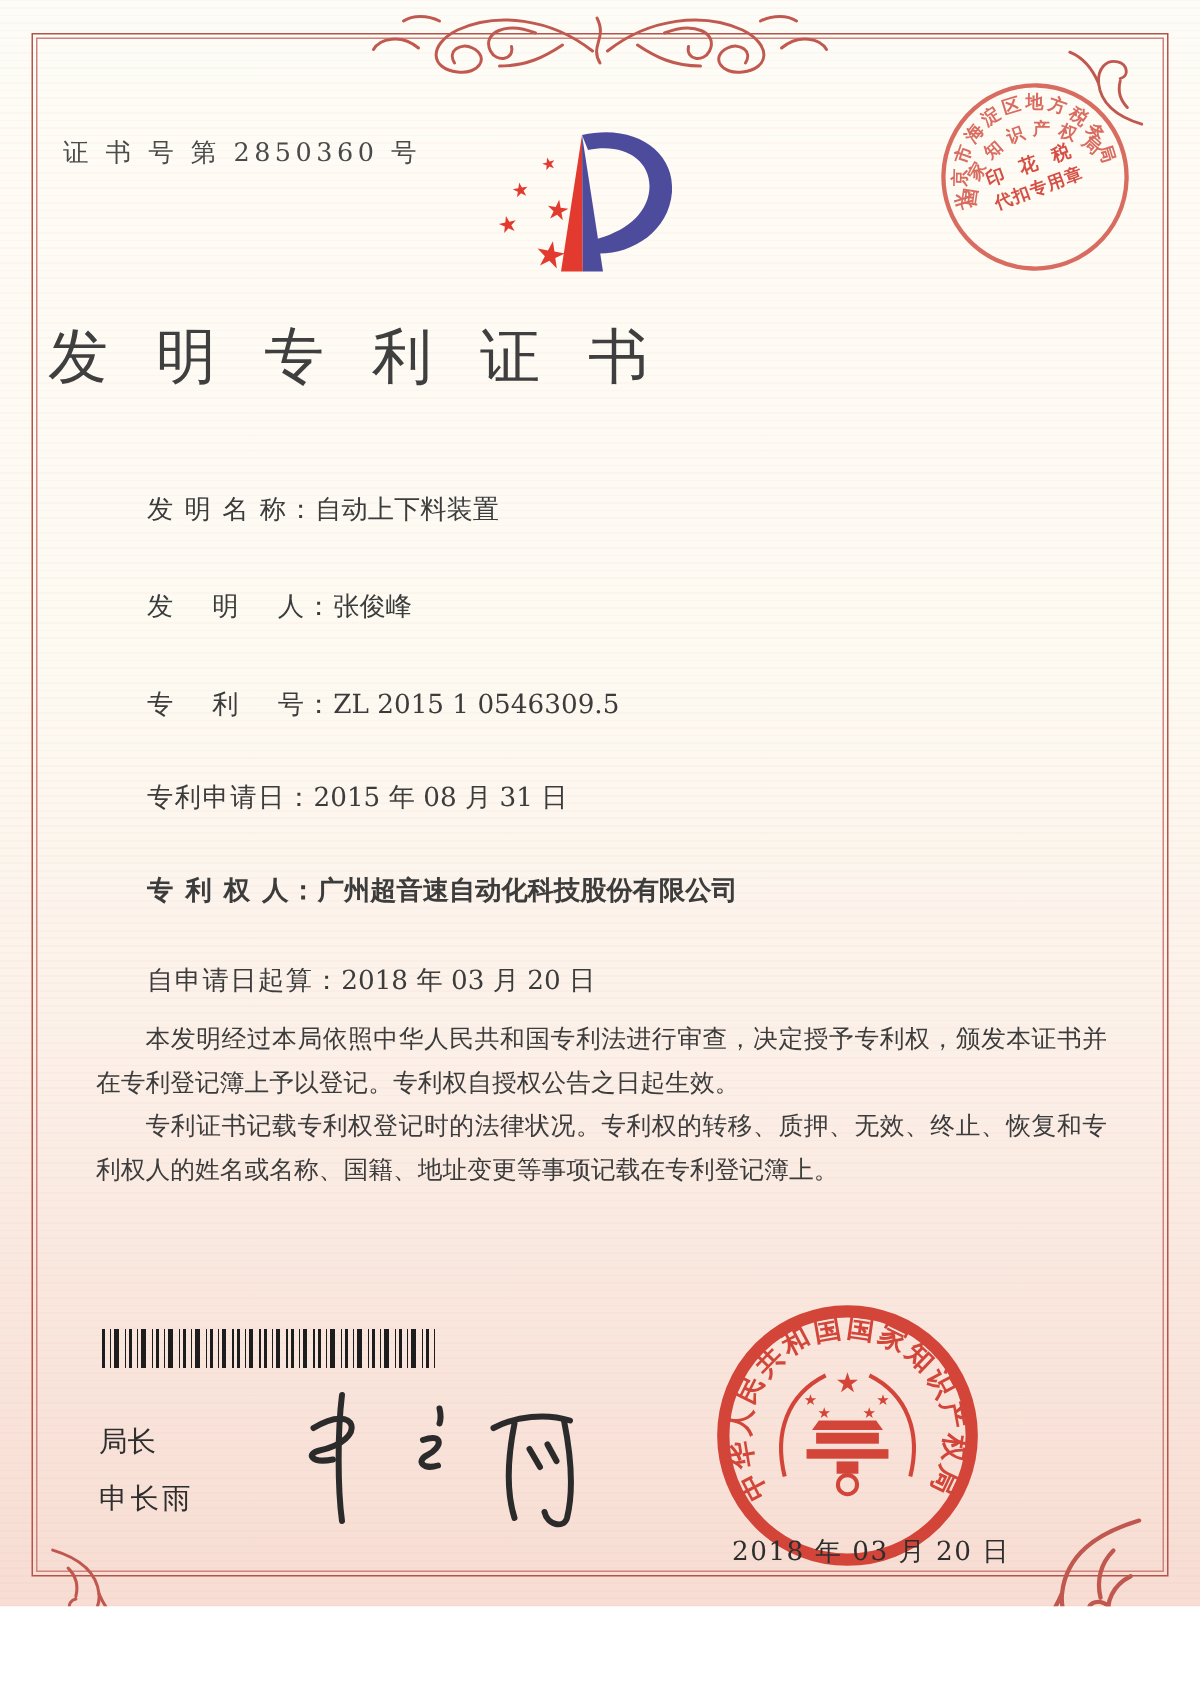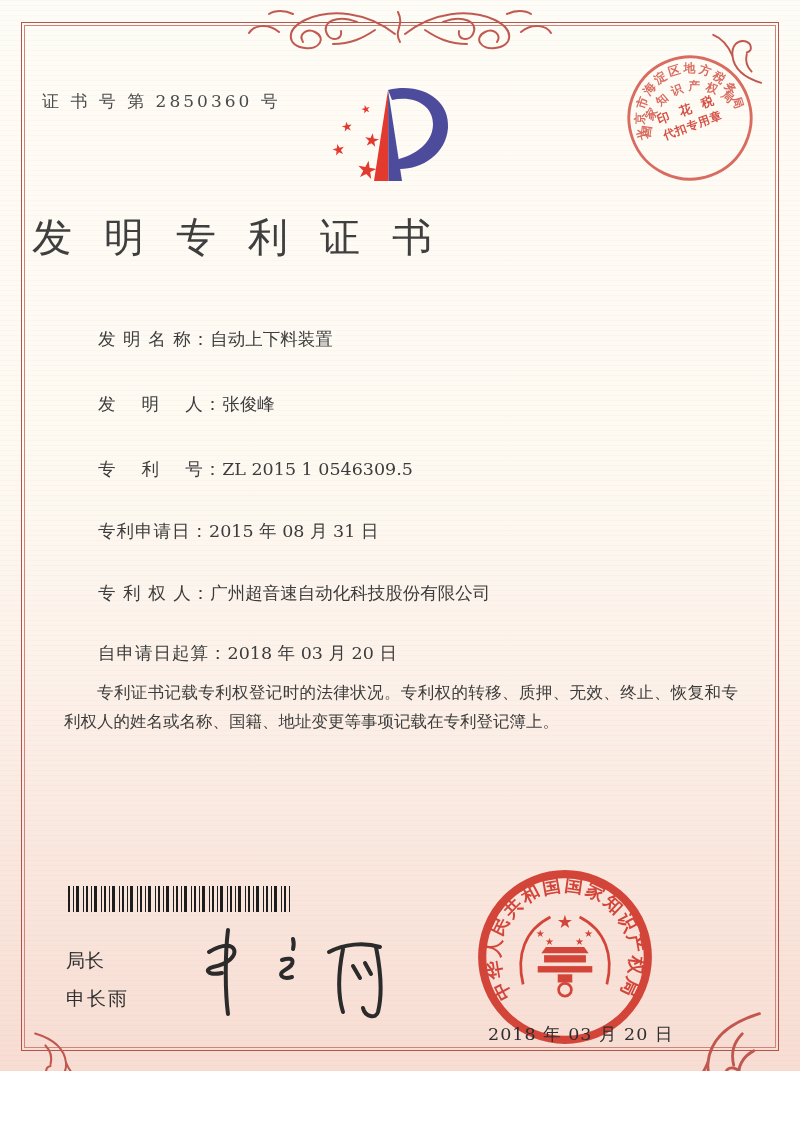--- a/index.html
+++ b/index.html
@@ -138,29 +138,30 @@
     </div>
     <div class="frow" style="top:65px;">
       <span class="flabel">发　 明　 人：</span><span>张俊峰</span>
     </div>
     <div class="frow" style="top:130px;">
       <span class="flabel">专　 利　 号：</span><span>ZL 2015 1 0546309.5</span>
     </div>
     <div class="frow" style="top:192px;">
       <span class="flabel">专利申请日：</span><span>2015 年 08 月 31 日</span>
     </div>
-    <div class="frow" style="top:254px;">
+    <div class="frow" style="top:254px;font-weight:bold;">
       <span class="flabel">专 利 权 人：</span><span>广州超音速自动化科技股份有限公司</span>
     </div>
     <div class="frow" style="top:314px;">
       <span class="flabel">自申请日起算：</span><span>2018 年 03 月 20 日</span>
     </div>
   </div>
 
   <div class="abs body-text">
+    <p>本发明经过本局依照中华人民共和国专利法进行审查，决定授予专利权，颁发本证书并在专利登记簿上予以登记。专利权自授权公告之日起生效。</p>
     <p>专利证书记载专利权登记时的法律状况。专利权的转移、质押、无效、终止、恢复和专利权人的姓名或名称、国籍、地址变更等事项记载在专利登记簿上。</p>
   </div>
 
   <div class="abs barcode"></div>
 
   <div class="abs signer-title">局长</div>
   <div class="abs signer-name">申长雨</div>
 
   <svg class="abs z4" style="left:192px;top:922px;" width="215" height="100" viewBox="0 0 215 100">
     <g stroke="#2b2b2b" fill="none" stroke-width="4" stroke-linecap="round" stroke-linejoin="round">

